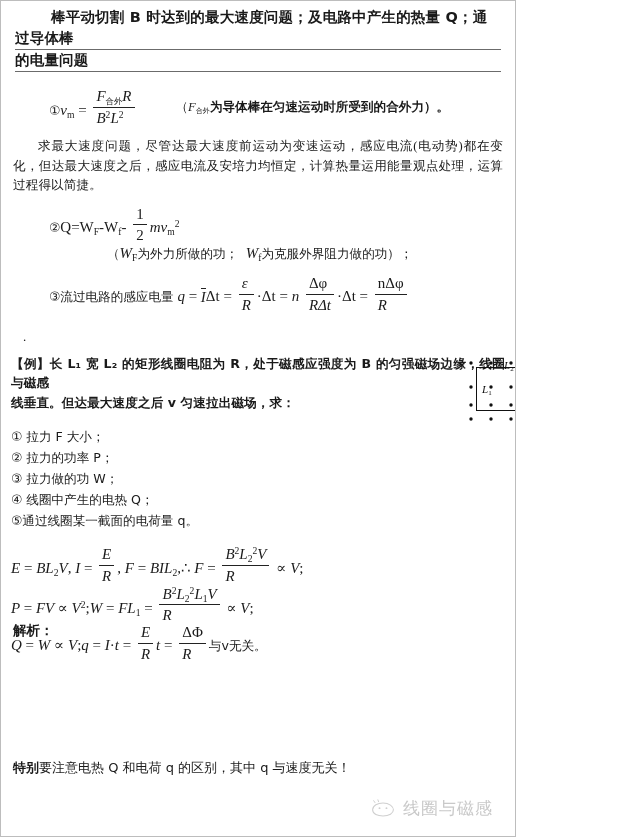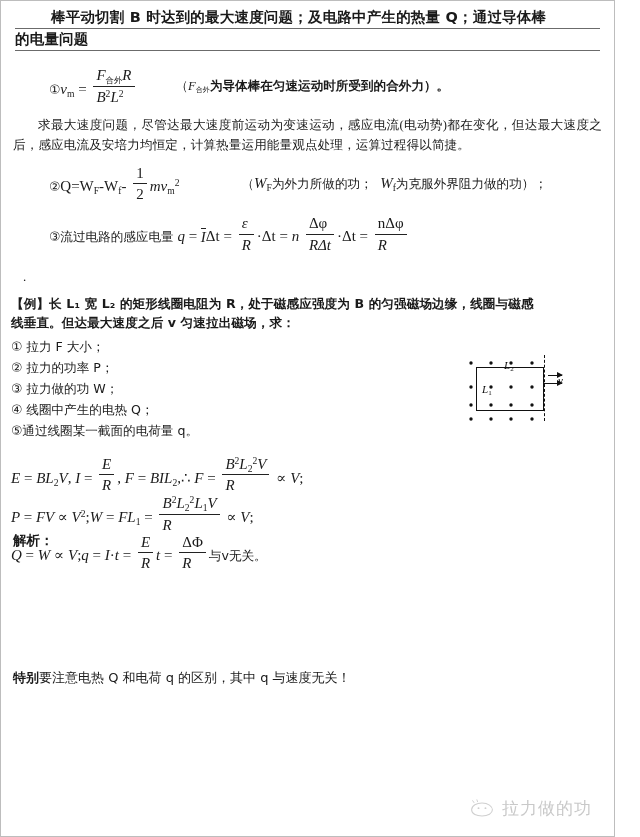--- a/index.html
+++ b/index.html
@@ -6,21 +6,21 @@
     margin: 0;
     padding: 0;
     background: #ffffff;
   }
   body {
     font-family: "Liberation Serif", "DejaVu Serif", serif;
     color: #1a1a1a;
   }
   #page {
     position: relative;
-    width: 615px;
+    width: 516px;
     height: 837px;
     box-sizing: border-box;
     background: #ffffff;
     border: 1px solid #bdbdbd;
     overflow: hidden;
   }
   
   .title-block {
     padding: 6px 14px 4px 14px;
   }
@@ -88,21 +88,21 @@
   .cn-b { font-weight: bold; }
 
   
   .row-f1 { margin: 12px 0 0 0; padding-left: 48px; }
   .row-f1 .note { margin-left: 34px; font-size: 12.6px; }
   .row-f2 { margin: 10px 0 0 0; padding-left: 48px; }
   .row-f3 { margin: 12px 0 0 0; padding-left: 48px; }
   .dot-line { padding-left: 22px; font-size: 13px; line-height: 14px; height: 14px;}
 
   .example { margin-top: 10px; padding: 0 10px; font-weight: bold; }
-  .qlist { margin-top: 3px; padding-left: 10px; }
+  .qlist { margin-top: 14px; padding-left: 10px; }
   .qlist .qi {
     font-size: 12.6px;
     line-height: 21px;
     font-family: "DejaVu Sans", "Liberation Sans", sans-serif;
   }
   .qnum { font-family: "DejaVu Sans", sans-serif; }
 
   
   .figure {
     position: absolute;
@@ -369,16 +369,16 @@
     <b>特别</b><span>要注意电热 Q 和电荷 q 的区别，其中 q 与速度无关！</span>
   </div>
 
   <div class="watermark">
     <svg class="wm-icon" viewBox="0 0 30 22">
       <path d="M3 12 C3 7, 9 4, 15 4 C22 4, 27 8, 27 12 C27 16, 22 19, 15 19 C9 19, 3 17, 3 12 Z" fill="none" stroke="#cfcfcf" stroke-width="1.2"></path>
       <circle cx="11" cy="10" r="1.1" fill="#cfcfcf"></circle>
       <circle cx="19" cy="10" r="1.1" fill="#cfcfcf"></circle>
       <path d="M6 4 L4 1 M10 3 L9 0" stroke="#cfcfcf" stroke-width="1.1" fill="none"></path>
     </svg>
-    <span class="wm-text">拉力做的功</span>
+    <span class="wm-text">线圈与磁感</span>
   </div>
 
 </div>
 
 </body></html>

